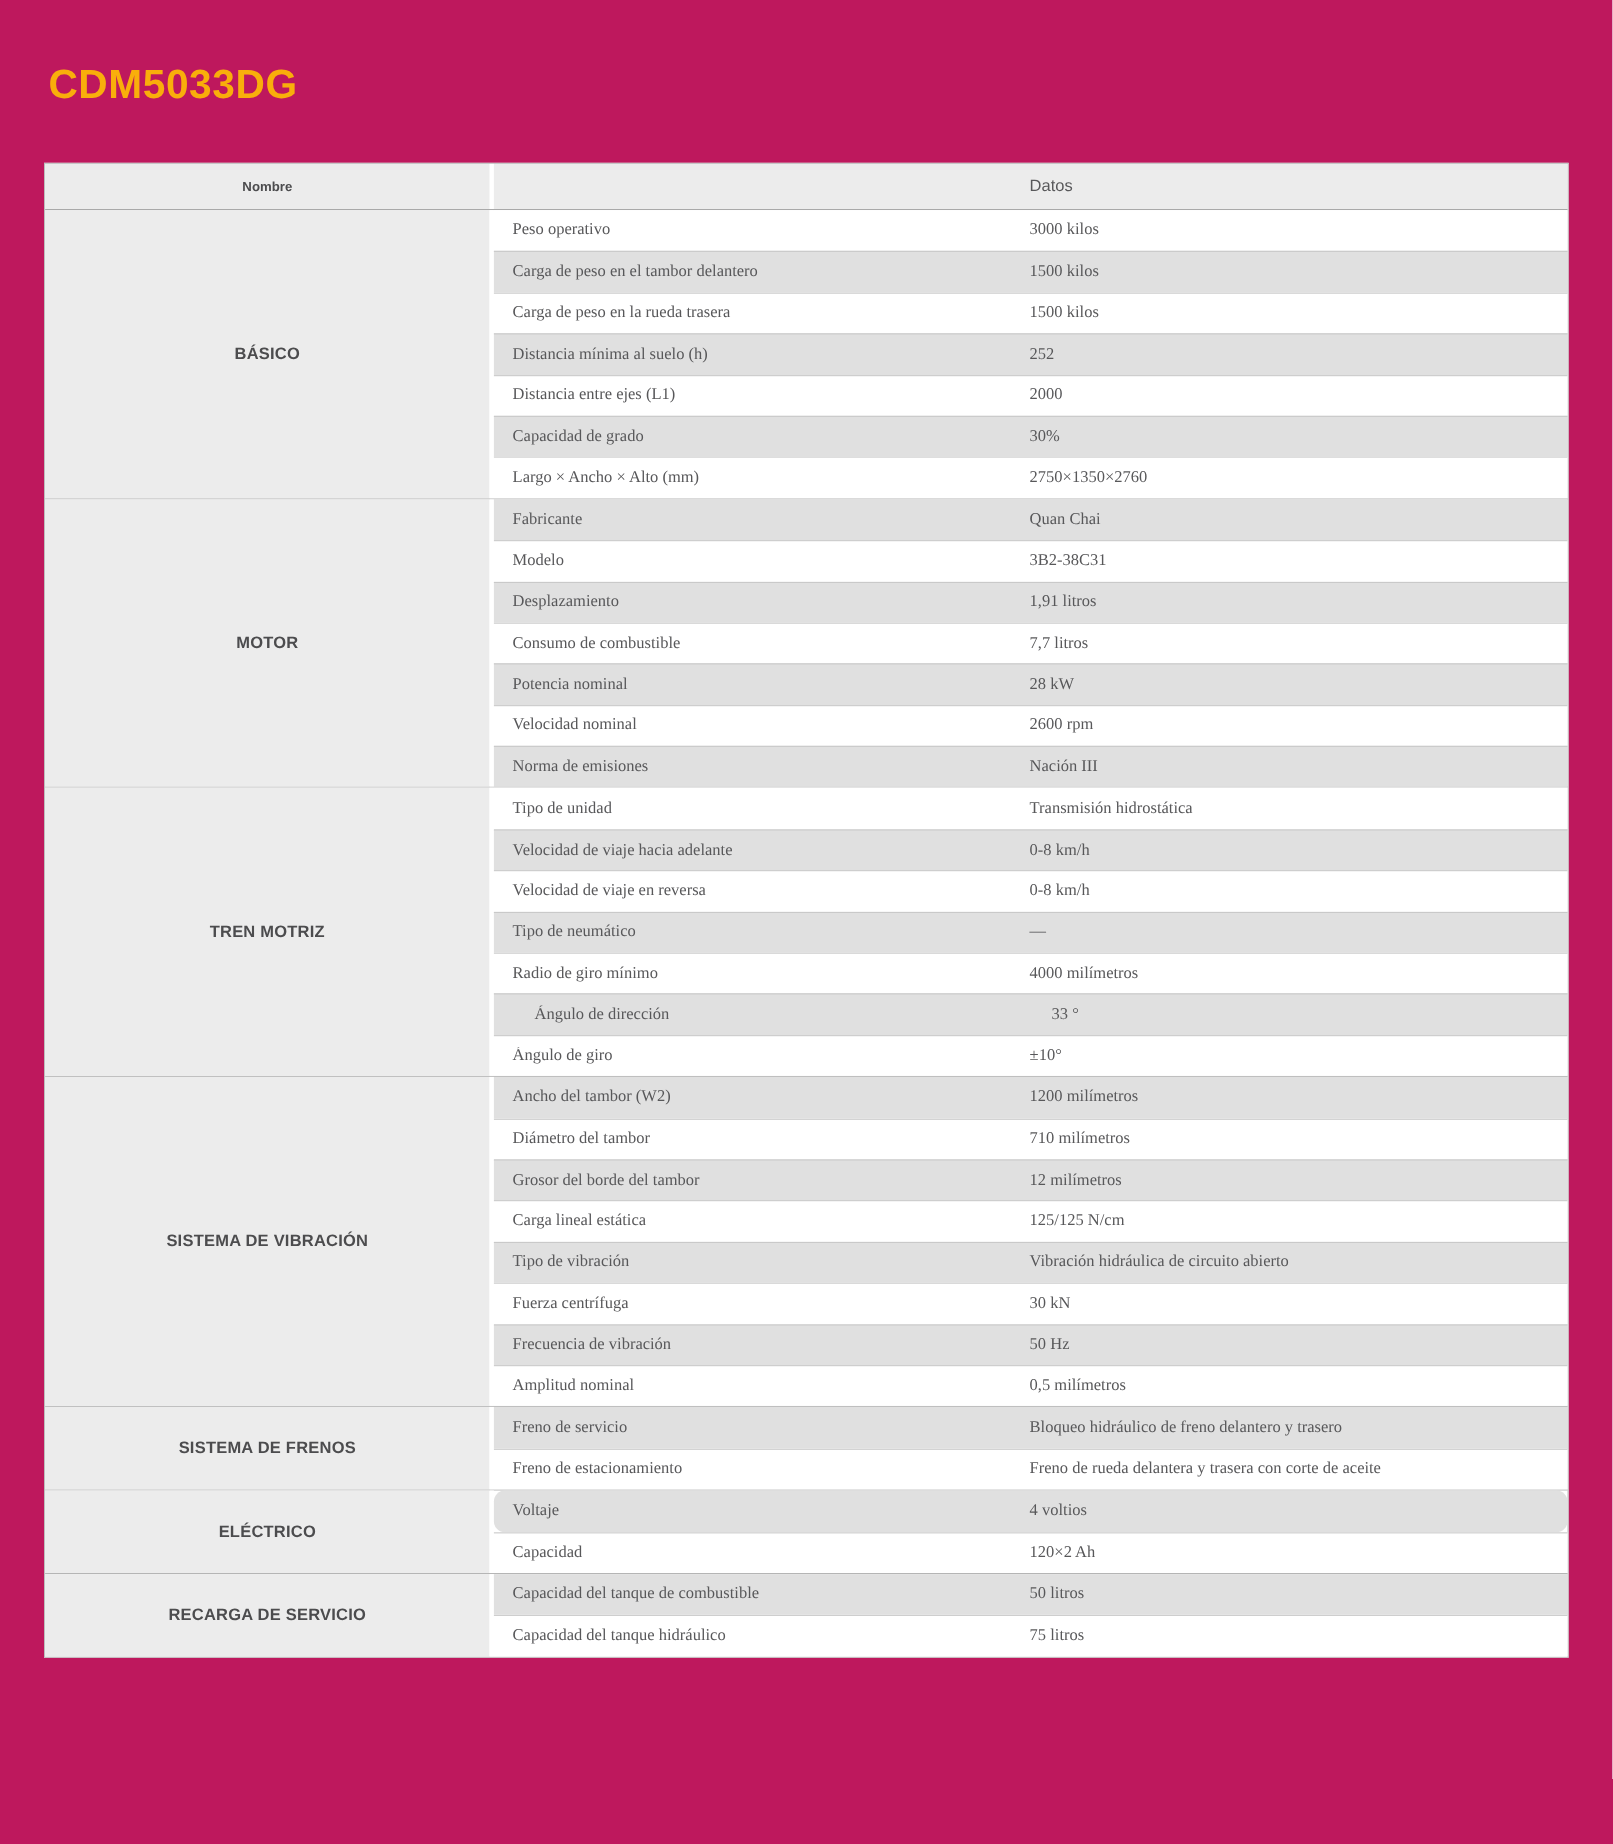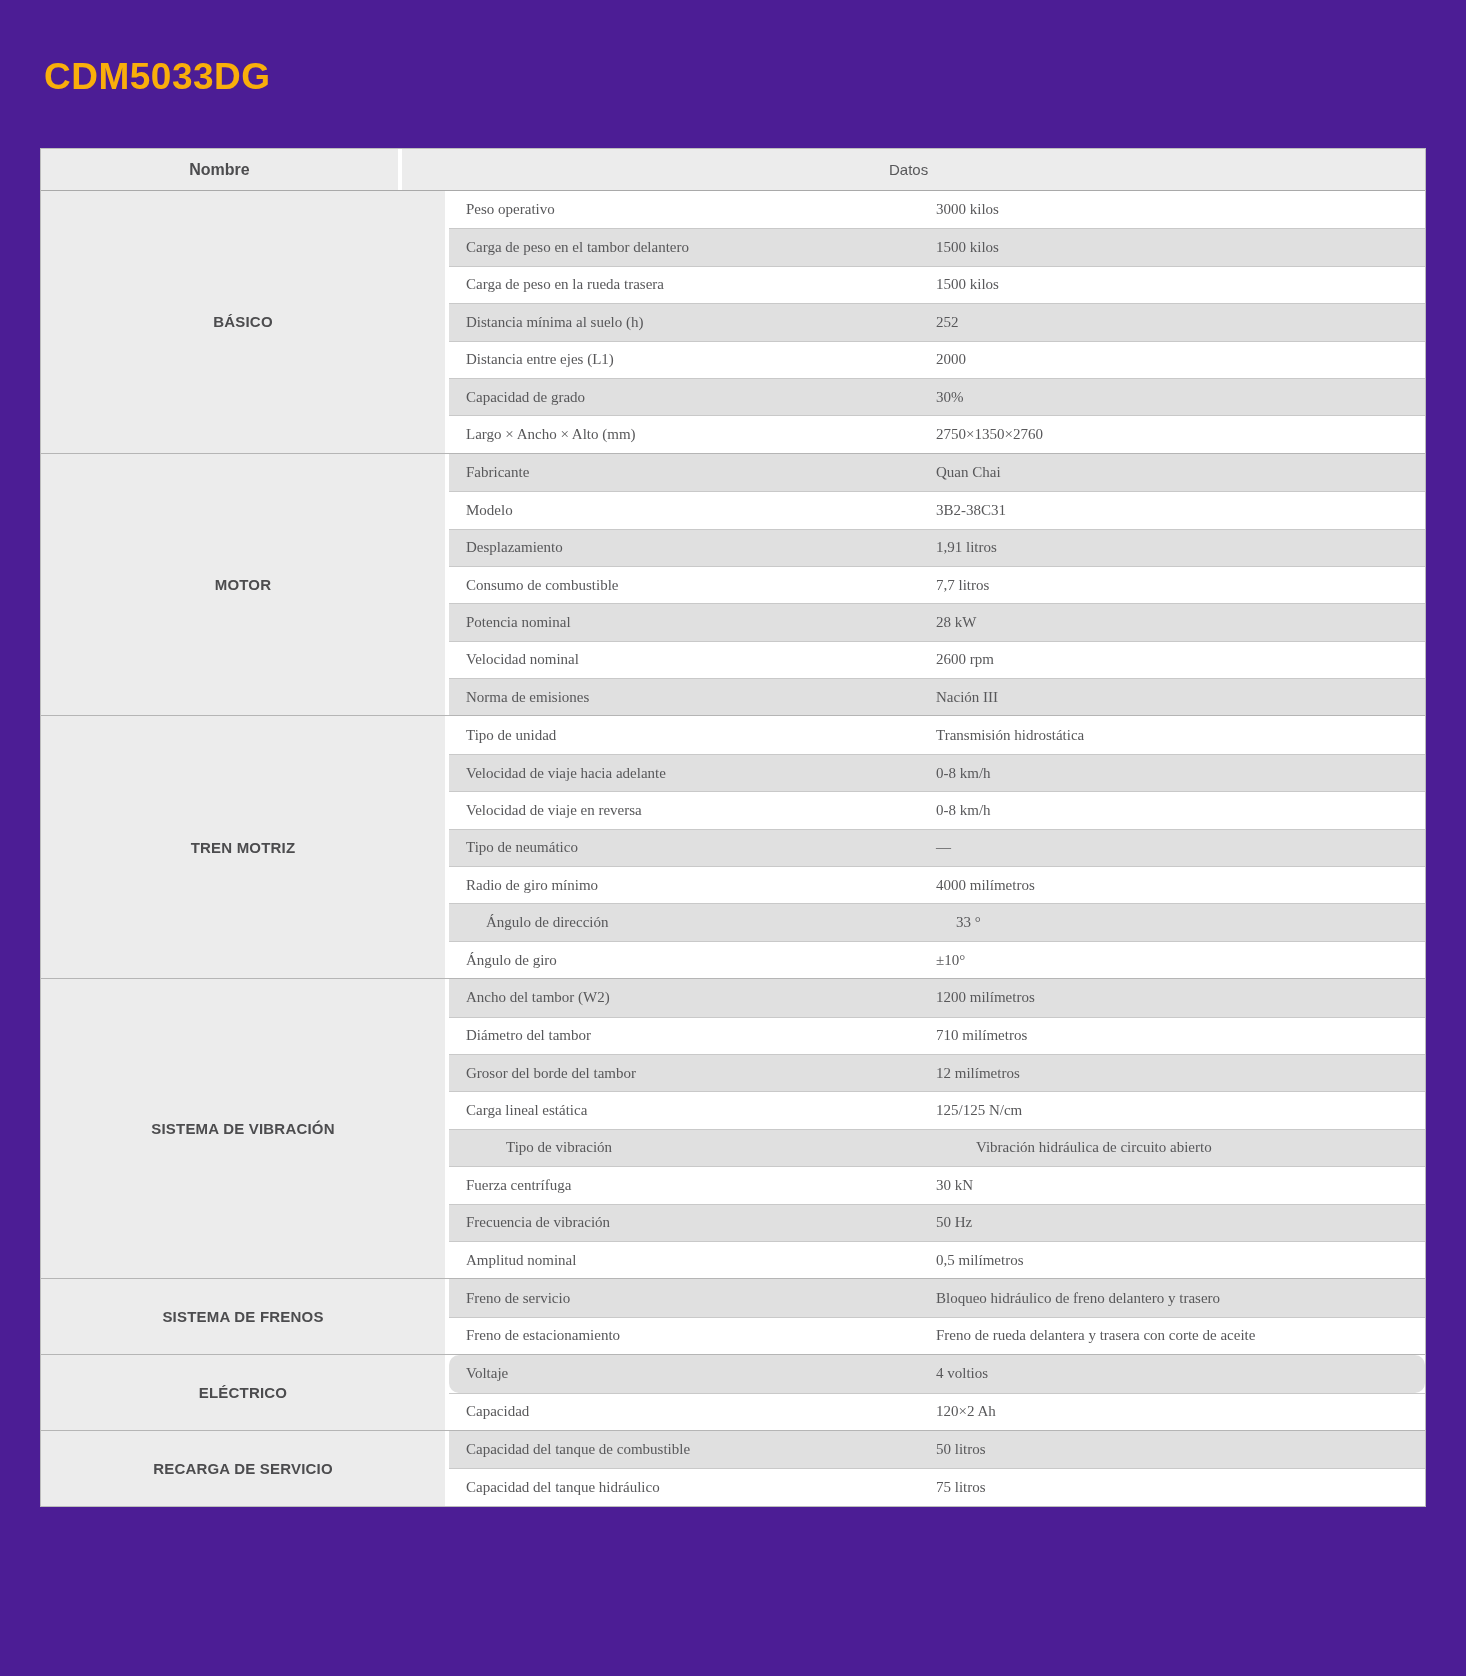--- a/index.html
+++ b/index.html
@@ -5,21 +5,21 @@
   * { box-sizing: border-box; }
   html, body { margin: 0; padding: 0; background: #ffffff; }
   body {
     font-family: "Liberation Sans", sans-serif;
     color: #58585a;
   }
   .page {
     position: relative;
     width: 1466px;
     height: 1676px;
-    background: #4c1d95;
+    background: #be185d;
     overflow: hidden;
   }
   .page-title {
     position: absolute;
     left: 44px;
     top: 56px;
     margin: 0;
     font-size: 37px;
     font-weight: bold;
     letter-spacing: 0.5px;
@@ -34,25 +34,25 @@
     background: #ffffff;
   }
   
   .header-row {
     display: flex;
     height: 42px;
     background: #ececec;
     border-bottom: 1px solid #a9a9a9;
   }
   .hdr-cat {
-    width: 357px;
+    width: 404px;
     display: flex;
     align-items: center;
     justify-content: center;
-    font-size: 16px;
+    font-size: 12px;
     font-weight: bold;
     color: #4c4c4e;
     text-align: right;
   }
   .gap-col {
     width: 4px;
     background: #ffffff;
     flex: 0 0 4px;
   }
   .hdr-name { width: 471px; }
@@ -243,21 +243,21 @@
               <div class="param-value">710 milímetros</div>
             </div>
             <div class="row striped" style="background: rgb(224, 224, 224);">
               <div class="param-name">Grosor del borde del tambor</div>
               <div class="param-value">12 milímetros</div>
             </div>
             <div class="row">
               <div class="param-name">Carga lineal estática</div>
               <div class="param-value">125/125 N/cm</div>
             </div>
-            <div class="row striped" style="background: rgb(224, 224, 224); padding-left: 40px;">
+            <div class="row striped" style="background: rgb(224, 224, 224);">
               <div class="param-name">Tipo de vibración</div>
               <div class="param-value">Vibración hidráulica de circuito abierto</div>
             </div>
             <div class="row">
               <div class="param-name">Fuerza centrífuga</div>
               <div class="param-value">30 kN</div>
             </div>
             <div class="row striped" style="background: rgb(224, 224, 224);">
               <div class="param-name">Frecuencia de vibración</div>
               <div class="param-value">50 Hz</div>

